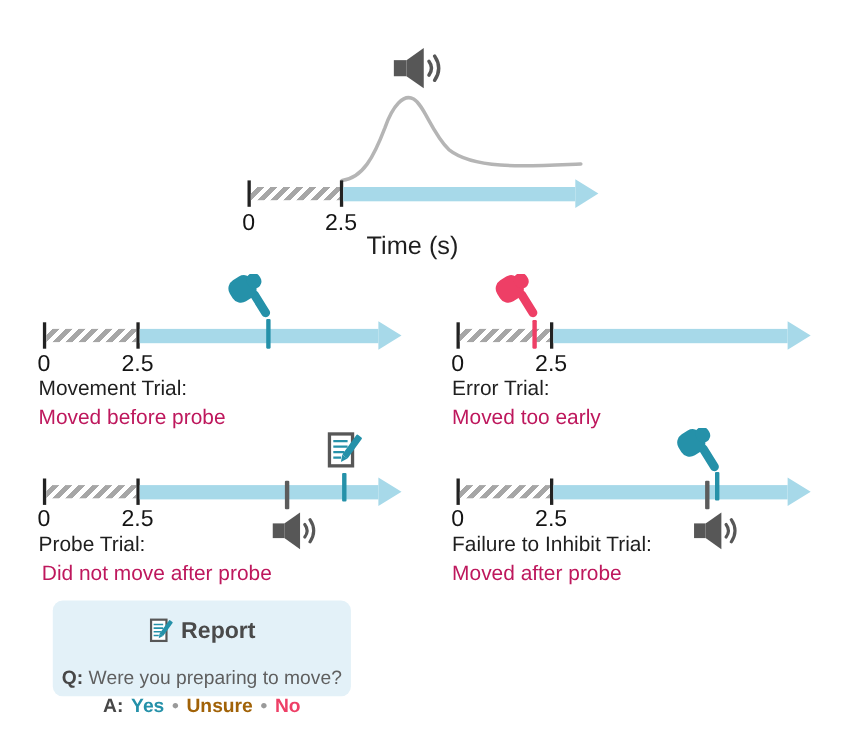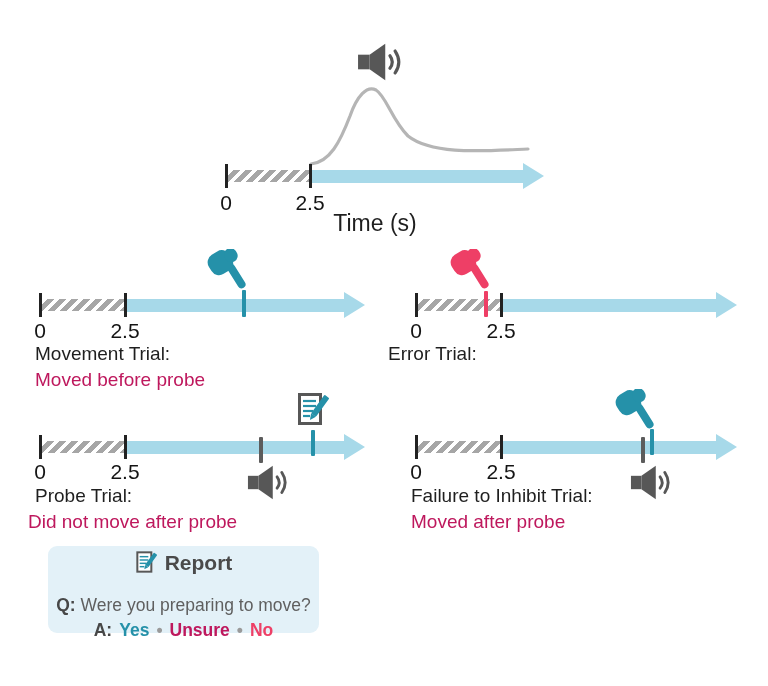--- a/index.html
+++ b/index.html
@@ -23,26 +23,26 @@
   .mark.pink{background:var(--pink);}
   .mark.gray{background:var(--graytick);}
   .tlab{font-size:21px;color:#141414;text-align:center;line-height:1;}
   .trial-title{font-size:19px;font-weight:400;color:var(--ink);line-height:1;white-space:nowrap;}
   .trial-desc{font-size:19px;color:#be185d;line-height:1;white-space:nowrap;}
   .axis-label{font-size:23px;font-weight:400;text-align:center;line-height:1;}
   
   .f-teal{fill:var(--teal);} .f-pink{fill:var(--pink);} .f-icon{fill:var(--icon);}
   .s-icon{stroke:var(--icon);} .s-teal{stroke:var(--teal);} .s-curve{stroke:var(--curve);}
   
-  .panel{background:var(--panel);border-radius:9px;display:flex;flex-direction:column;align-items:center;padding-top:4px;box-sizing:border-box;}
+  .panel{background:var(--panel);border-radius:9px;display:flex;flex-direction:column;align-items:center;padding-top:15px;box-sizing:border-box;}
   .panel-title{display:flex;align-items:center;gap:6px;font-size:21px;font-weight:600;color:#4a4a4a;line-height:1.2;}
   .panel-q{margin-top:19px;font-size:17.5px;color:var(--muted);line-height:1.2;}
   .panel-q b{color:#474747;}
   .panel-a{margin-top:4px;font-size:17.5px;font-weight:700;color:#474747;display:flex;gap:7px;align-items:center;line-height:1.2;}
-  .ans-yes{color:var(--teal);} .ans-unsure{color:#be185d;} .ans-no{color:var(--pink);}
+  .ans-yes{color:var(--teal);} .ans-unsure{color:#a16207;} .ans-no{color:var(--pink);}
   .dot{color:#9a9a9a;}
 </style>
 </head>
 <body>
 
 <div class="canvas">
 
   <svg class="abs" style="left:357px;top:42px" width="46" height="40" viewBox="0 0 44 38">
     <rect class="f-icon" x="1" y="12" width="11" height="14"></rect>
     <polygon class="f-icon" points="12,12 27,1.5 27,36.5 12,26"></polygon>
@@ -89,21 +89,22 @@
     </g>
   </svg>
   <div class="abs tick" style="left:415px;top:293px"></div>
   <div class="abs hatch" style="left:418px;top:299px;width:82px"></div>
   <div class="abs tick" style="left:500px;top:293px"></div>
   <div class="abs bar" style="left:503px;top:299px;width:213px"></div>
   <div class="abs head" style="left:716px;top:292px"></div>
   <div class="abs mark pink" style="left:484px;top:291px;height:26px"></div>
   <div class="abs tlab" style="left:401px;top:320px;width:30px">0</div>
   <div class="abs tlab" style="left:480px;top:320px;width:42px">2.5</div>
-  <div class="abs trial-title" style="left:388px;top:344px">Error Trial:</div>
+  <div class="abs trial-title" style="left:411px;top:344px">Error Trial:</div>
+  <div class="abs trial-desc" style="left:411px;top:370px">Moved too early</div>
 
   <svg class="abs" style="left:296px;top:391px" width="36" height="39" viewBox="0 0 36 38">
     <rect x="3.5" y="3" width="21" height="29" fill="#ffffff" class="s-icon" stroke-width="3"></rect>
     <g class="s-teal" stroke-width="2.2">
       <line x1="7" y1="9.5" x2="20" y2="9.5"></line>
       <line x1="7" y1="14.5" x2="20" y2="14.5"></line>
       <line x1="7" y1="19.5" x2="17" y2="19.5"></line>
       <line x1="7" y1="24.5" x2="14" y2="24.5"></line>
     </g>
     <g class="f-teal" transform="translate(31,5) rotate(36)">
@@ -120,21 +121,21 @@
   <div class="abs mark teal" style="left:311px;top:430px;height:26px"></div>
   <svg class="abs" style="left:247px;top:464px" width="42" height="37" viewBox="0 0 44 38">
     <rect class="f-icon" x="1" y="12" width="11" height="14"></rect>
     <polygon class="f-icon" points="12,12 27,1.5 27,36.5 12,26"></polygon>
     <path class="s-icon" d="M31.5 13 Q36 19 31.5 25" fill="none" stroke-width="3" stroke-linecap="round"></path>
     <path class="s-icon" d="M36.5 8.5 Q43.5 19 36.5 29.5" fill="none" stroke-width="3" stroke-linecap="round"></path>
   </svg>
   <div class="abs tlab" style="left:25px;top:461px;width:30px">0</div>
   <div class="abs tlab" style="left:104px;top:461px;width:42px">2.5</div>
   <div class="abs trial-title" style="left:35px;top:486px">Probe Trial:</div>
-  <div class="abs trial-desc" style="left:28px;top:512px">Did not move after probe</div>
+  <div class="abs trial-desc" style="left:38px;top:512px">Did not move after probe</div>
 
   <svg class="abs" style="left:608px;top:389px" width="50" height="48" viewBox="0 0 60 60">
     <g class="f-teal" transform="rotate(58 30 30)">
       <rect x="24" y="15" width="34" height="10" rx="5"></rect>
       <rect x="2" y="13" width="28" height="30" rx="11"></rect>
       <rect x="6" y="4" width="18" height="16" rx="8"></rect>
     </g>
   </svg>
   <div class="abs tick" style="left:415px;top:435px"></div>
   <div class="abs hatch" style="left:418px;top:441px;width:82px"></div>

